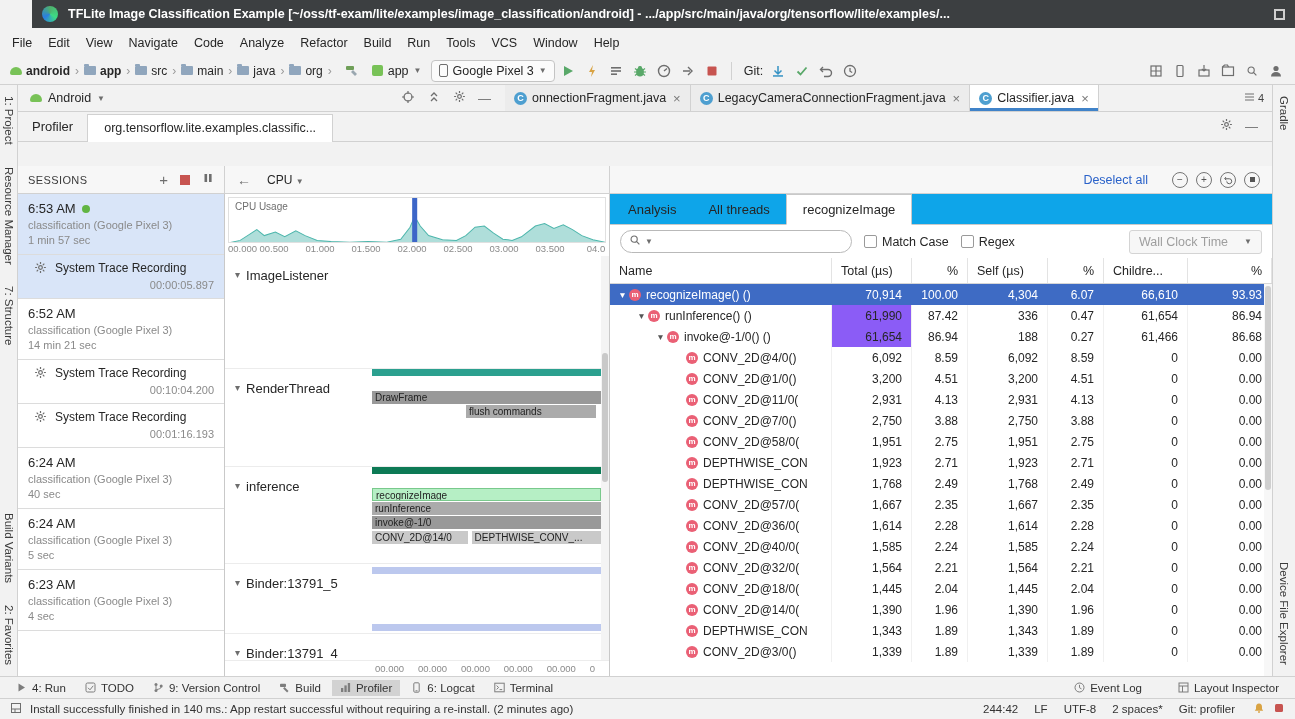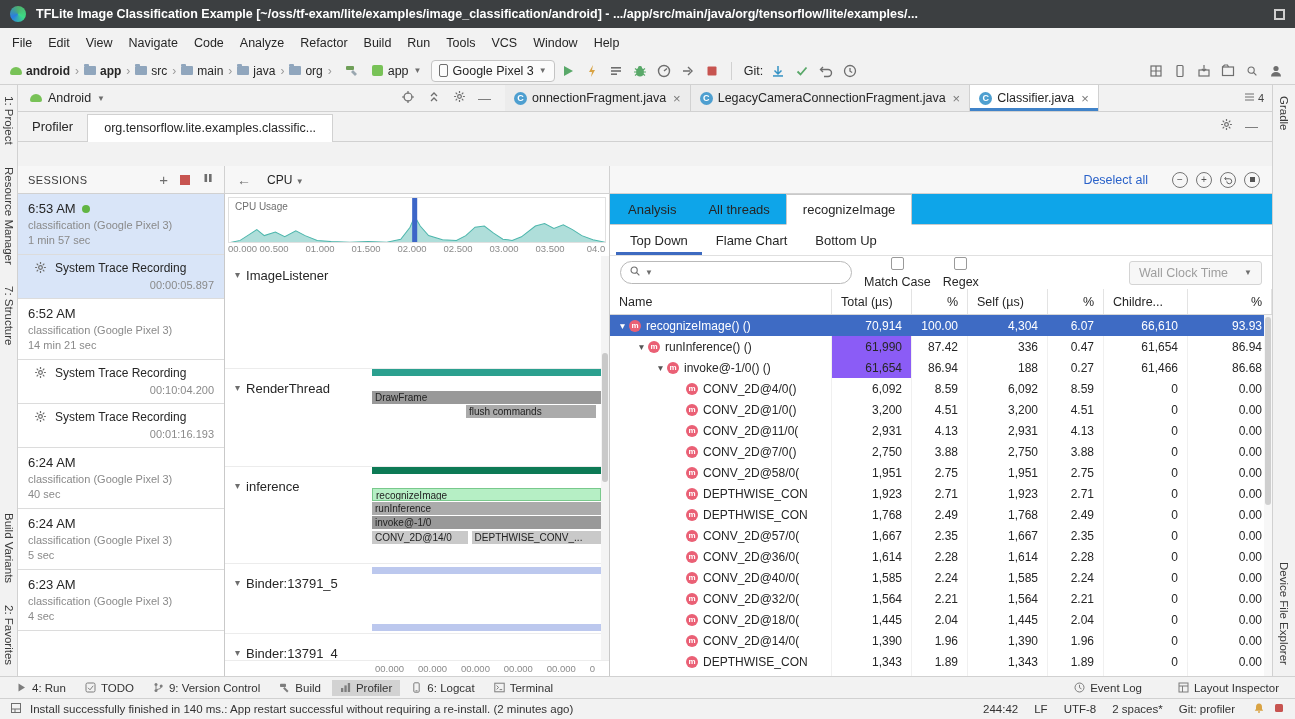--- a/index.html
+++ b/index.html
@@ -1,20 +1,20 @@
 <!DOCTYPE html>
 <html><head>
 <meta charset="utf-8">
 <style>
 *{box-sizing:border-box;margin:0;padding:0;}
 html,body{width:1295px;height:719px;overflow:hidden;}
 body{font-family:"Liberation Sans",sans-serif;font-size:12px;color:#262626;background:#f2f2f2;}
 .app{width:1295px;height:719px;display:flex;flex-direction:column;}
 
-.titlebar{height:28px;background:#3c3f41;color:#fff;display:flex;align-items:center;padding:0 10px;flex:none;}
+.titlebar{height:28px;background:#3c3f41;color:#fff;display:flex;align-items:center;padding:0 10px;flex:none;margin-left:32px;}
 .app-logo{width:16px;height:16px;border-radius:50%;background:conic-gradient(#4fb06d,#3ddc84,#2a7de1,#4fb06d);margin-right:10px;flex:none;}
 .title-text{font-weight:bold;font-size:12.5px;white-space:nowrap;overflow:hidden;flex:1;}
 .win-btn{width:11px;height:11px;border:2px solid #cfcfcf;margin-left:10px;flex:none;}
 
 .menubar{height:29px;display:flex;align-items:center;padding:0 4px;flex:none;background:#f2f2f2;}
 .menu-item{padding:4px 8px;font-size:12.5px;}
 
 .toolbar{height:28px;display:flex;align-items:center;padding:0 8px;gap:2px;border-bottom:1px solid #d1d1d1;flex:none;background:#f2f2f2;}
 .crumbs{display:flex;align-items:center;margin-right:4px;}
 .crumb{display:flex;align-items:center;gap:4px;padding:2px 2px;}
@@ -111,21 +111,21 @@
 .analysis{flex:1;display:flex;flex-direction:column;min-width:0;background:#fff;}
 .antabs{height:31px;flex:none;display:flex;align-items:stretch;background:#0ea5e9;border-bottom:1px solid #c9c9c9;padding-left:2px;}
 .antab{display:flex;align-items:center;padding:0 16px;font-size:13px;}
 .antab.sel{background:#fff;border:1px solid #c9c9c9;border-bottom:1px solid #fff;margin-bottom:-1px;}
 .subtabs{height:31px;flex:none;display:flex;align-items:stretch;background:#fff;border-bottom:1px solid #e0e0e0;padding-left:6px;}
 .subtab{display:flex;align-items:center;padding:0 14px;font-size:13px;}
 .subtab.sel{box-shadow:inset 0 -3px 0 #3d6ac0;}
 .filterrow{height:33px;flex:none;display:flex;align-items:center;gap:12px;padding:0 10px;background:#fff;}
 .searchbox{width:232px;height:23px;border:1px solid #b9b9b9;border-radius:12px;display:flex;align-items:center;padding:0 8px;gap:4px;background:#fff;flex:none;}
 .search-input{border:none;outline:none;flex:1;font-size:12px;font-family:"Liberation Sans",sans-serif;background:transparent;min-width:0;}
-.cbwrap{display:flex;align-items:center;gap:5px;flex-direction:column;}
+.cbwrap{display:flex;align-items:center;gap:5px;}
 .cb{width:13px;height:13px;border:1px solid #9a9a9a;border-radius:2px;background:#fff;flex:none;}
 .cb-label{font-size:12.5px;}
 .clockdd{margin-left:auto;border:1px solid #d4d4d4;border-radius:3px;background:#f7f7f7;color:#9e9e9e;display:flex;align-items:center;gap:16px;padding:4px 9px;font-size:12.5px;}
 .tbl-head{height:26px;flex:none;display:grid;grid-template-columns:222px 80px 56px 80px 56px 84px 1fr;border-bottom:1px solid #d6d6d6;background:#fff;}
 .th{display:flex;align-items:center;padding:0 9px;font-size:12.5px;border-right:1px solid #e3e3e3;}
 .th.pct{justify-content:flex-end;}
 .tbl-body{flex:1;overflow:hidden;position:relative;}
 .trow{display:grid;grid-template-columns:222px 80px 56px 80px 56px 84px 1fr;height:21px;}
 .trow.sel{background:#3e6bc4;color:#fff;}
 .td{display:flex;align-items:center;overflow:hidden;white-space:nowrap;font-size:12px;border-right:1px solid #f0f0f0;}
@@ -589,25 +589,20 @@
               <div class="tl-thumb"></div>
             </div>
         </div>
 
         <div class="analysis">
           <div class="antabs">
               <div class="antab">Analysis</div>
               <div class="antab">All threads</div>
               <div class="antab sel">recognizeImage</div>
             </div>
-          <div class="subtabs">
-              <div class="subtab sel">Top Down</div>
-              <div class="subtab">Flame Chart</div>
-              <div class="subtab">Bottom Up</div>
-            </div>
           <div class="filterrow">
             <div class="searchbox">
               <span class="js-mag"><svg width="12" height="12" viewBox="0 0 14 14">
                     <circle cx="6" cy="6" r="3.6" fill="none" stroke="#6e6e6e" stroke-width="1.3"></circle>
                     <path d="M8.7 8.7l3.4 3.4" stroke="#6e6e6e" stroke-width="1.3"></path>
                   </svg></span>
               <span class="caret">▼</span>
               <input class="search-input" value="" style="">
             </div>
             <span class="cbwrap">

